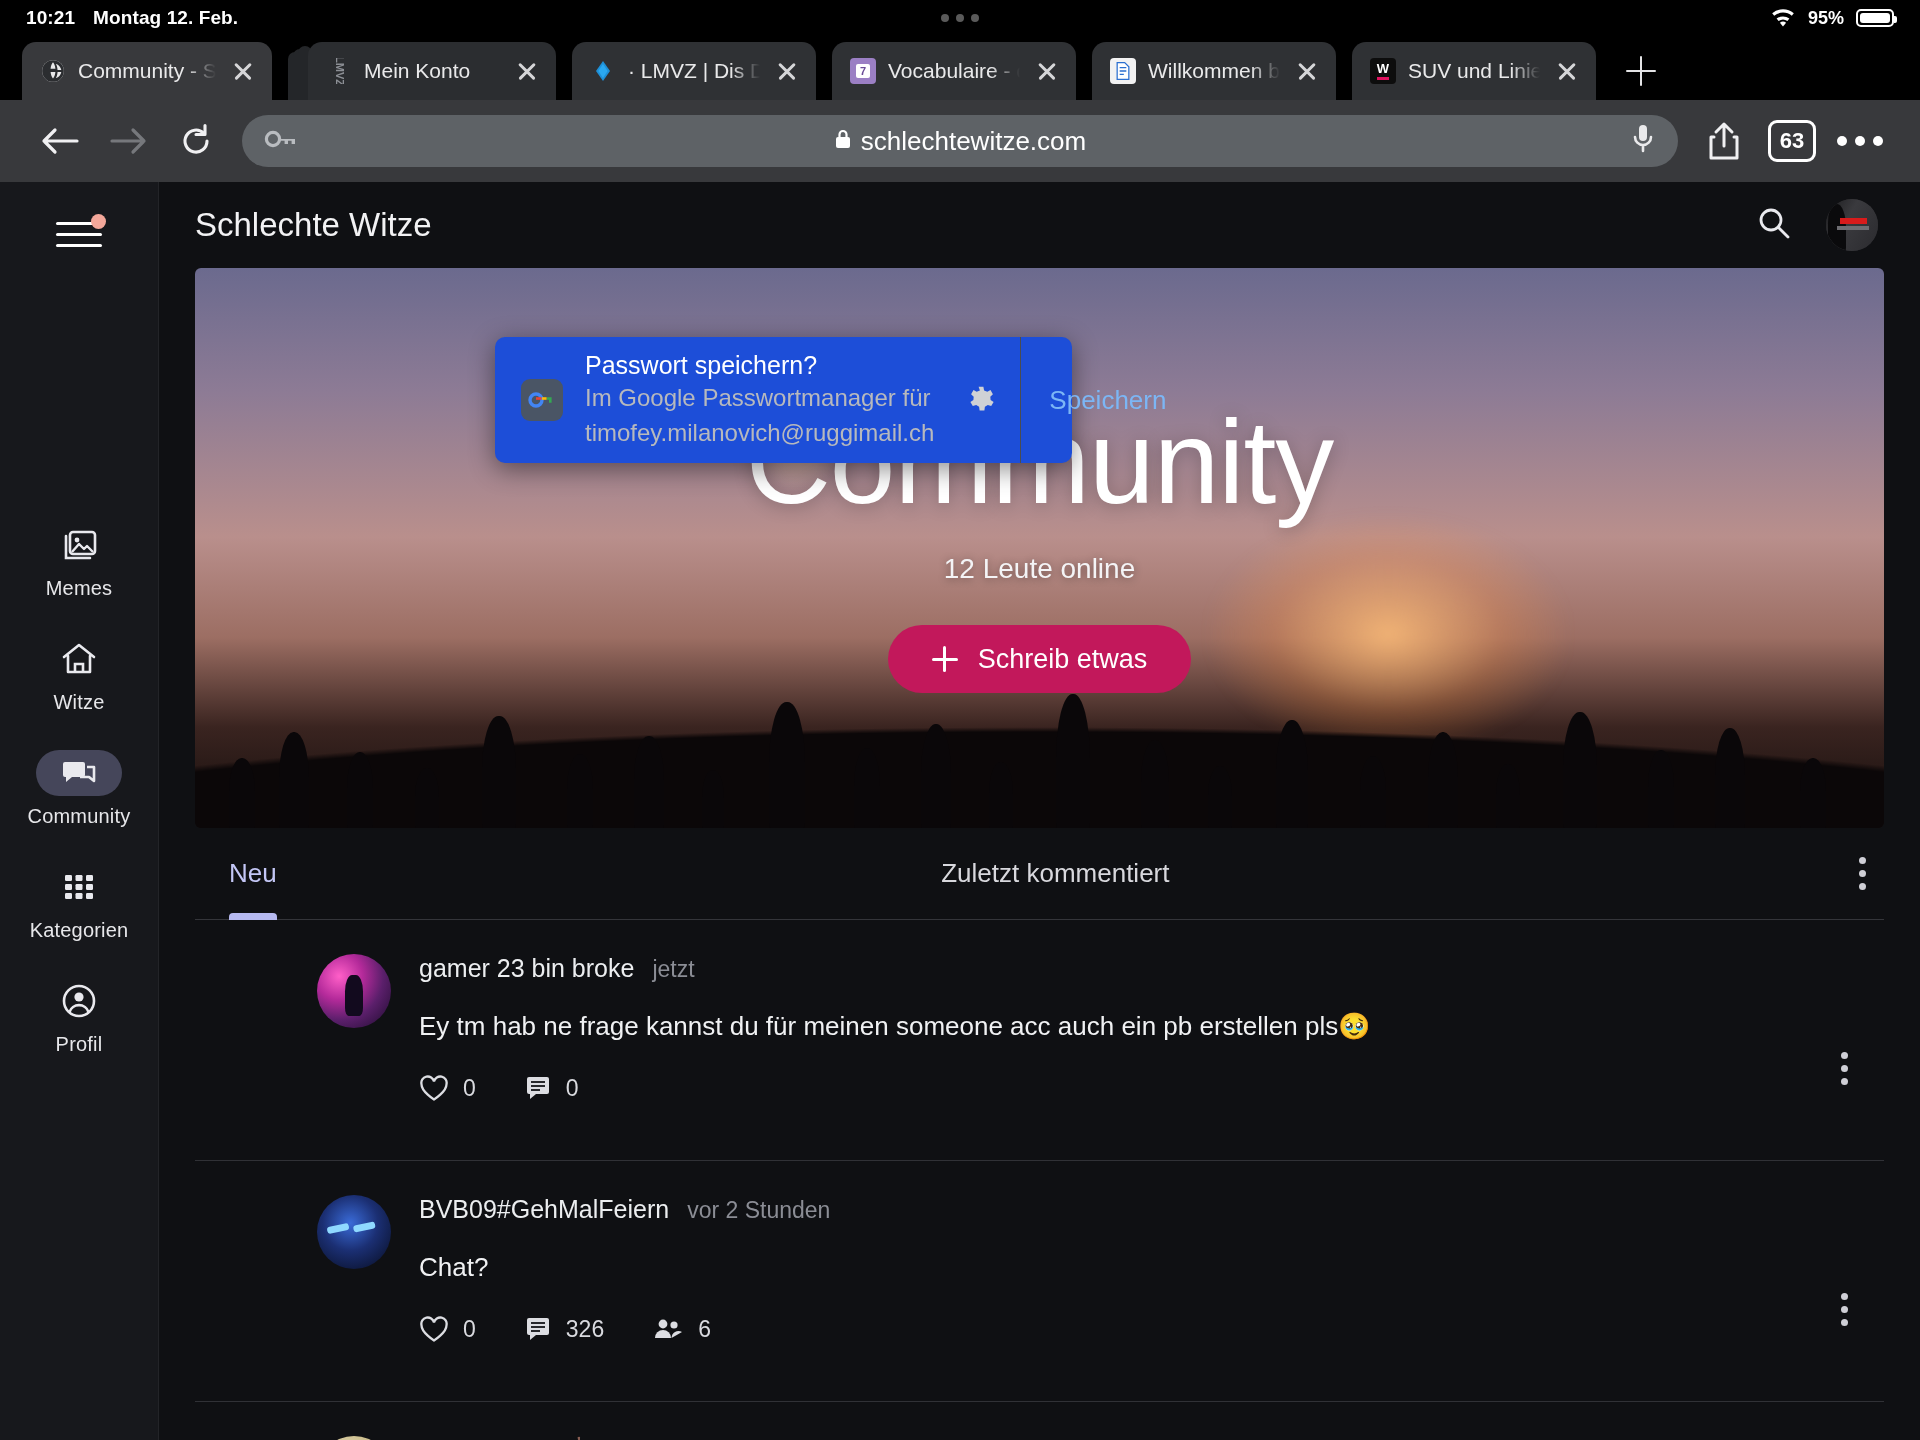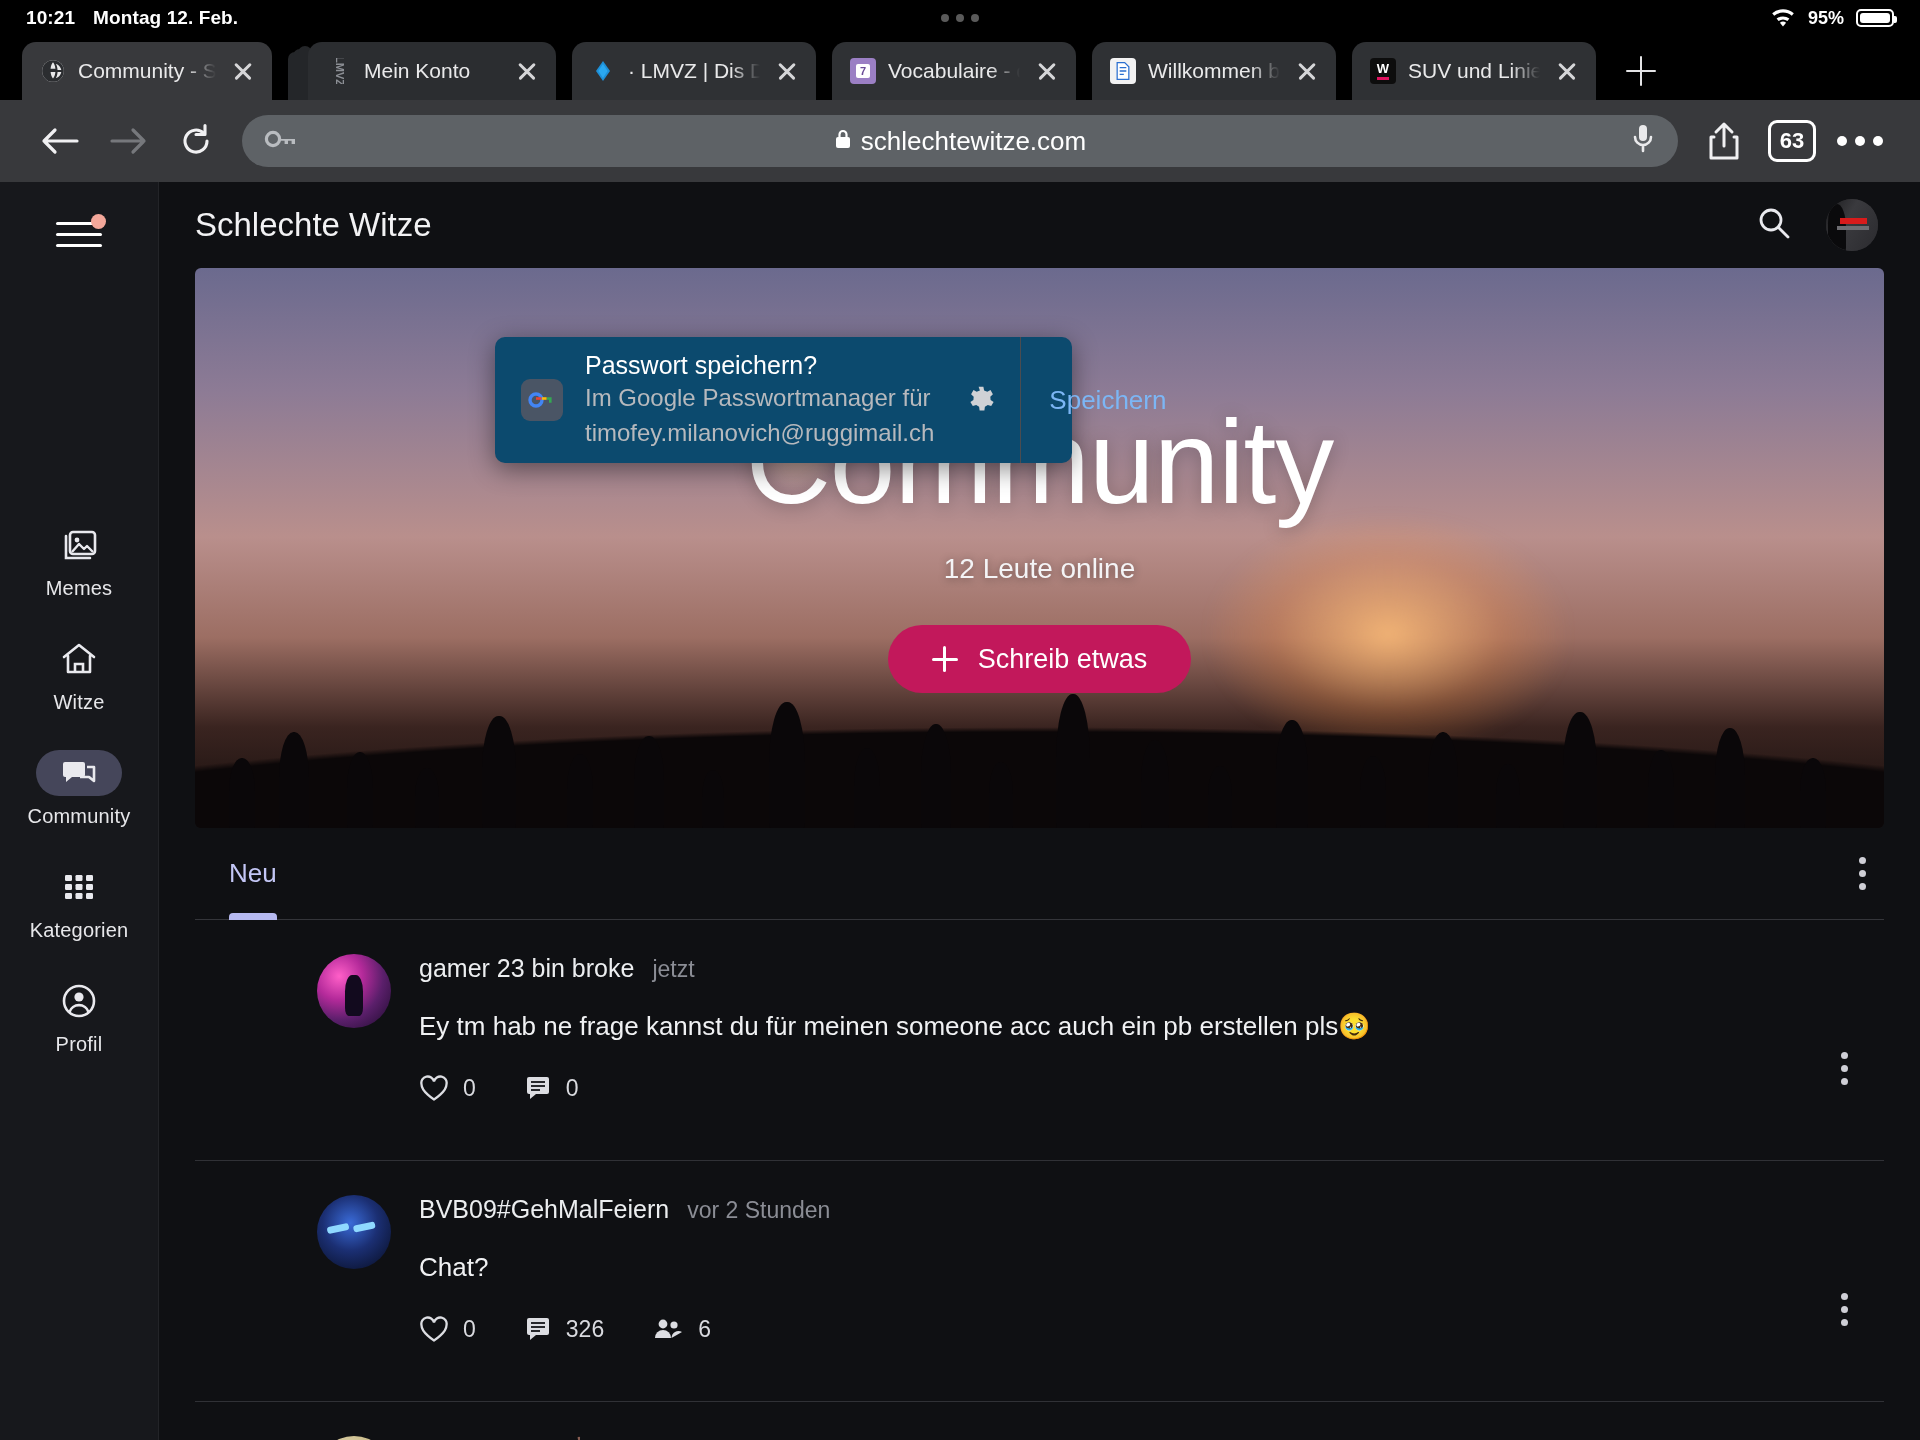--- a/index.html
+++ b/index.html
@@ -136,21 +136,21 @@
   .pname{ font-size:25px; color:#eceef0; }
   .ptime{ font-size:23px; color:#8b8d95;}
   .ptext{ margin-top:26px; font-size:26px; color:#f0f1f3; line-height:1.35; white-space:nowrap; overflow:hidden;}
   .pactions{ margin-top:30px; display:flex; align-items:center; gap:48px;}
   .pact{ display:flex; align-items:center; gap:14px; font-size:23px; color:#d9dadf; cursor:pointer;}
   .pmore{ position:absolute; right:18px; bottom:40px; width:44px;height:44px; display:flex;align-items:center;justify-content:center; cursor:pointer;}
   .emoji{ font-size:26px; }
 
   .passwd-popup{
     position:absolute; left:495px; top:155px; width:577px; height:126px;
-    background:#0c4a6e; border-radius:10px; display:flex; align-items:stretch; z-index:60;
+    background:#1d4ed8; border-radius:10px; display:flex; align-items:stretch; z-index:60;
     box-shadow:0 6px 26px rgba(0,0,0,.45);
   }
   .pp-left{ flex:1 1 auto; display:flex; align-items:center; gap:22px; padding:0 8px 0 26px;}
   .pp-ico{ width:42px;height:42px;border-radius:9px; background:#4a5565; flex:0 0 auto; position:relative; display:flex;align-items:center;justify-content:center;}
   .pp-texts{ display:flex; flex-direction:column; gap:2px; min-width:0;}
   .pp-title{ font-size:25px; color:#fff;}
   .pp-desc{ font-size:24px; color:#b7b9bd; line-height:1.35;}
   .pp-gear{ width:78px; display:flex; align-items:center; justify-content:center; flex:0 0 auto; cursor:pointer;}
   .pp-save{ width:142px; border-left:1px solid #4b4c50; display:flex;align-items:center;justify-content:center; font-size:26px; color:#7cb6f5; cursor:pointer; flex:0 0 auto;padding-left:32px;}
 </style>
@@ -441,20 +441,23 @@
           <span class="plus"></span>
           <span>Schreib etwas</span>
         </button>
       </div>
     </div>
 
     <div class="feedtabs">
       <div class="ftab active">
         <span>Neu</span>
       </div>
+      <div class="ftab">
+        <span>Zuletzt kommentiert</span>
+      </div>
       <div class="ftab-more">
         <span class="vdots">
             <i></i>
             <i></i>
             <i></i>
           </span>
       </div>
     </div>
 
     <div class="feed">

